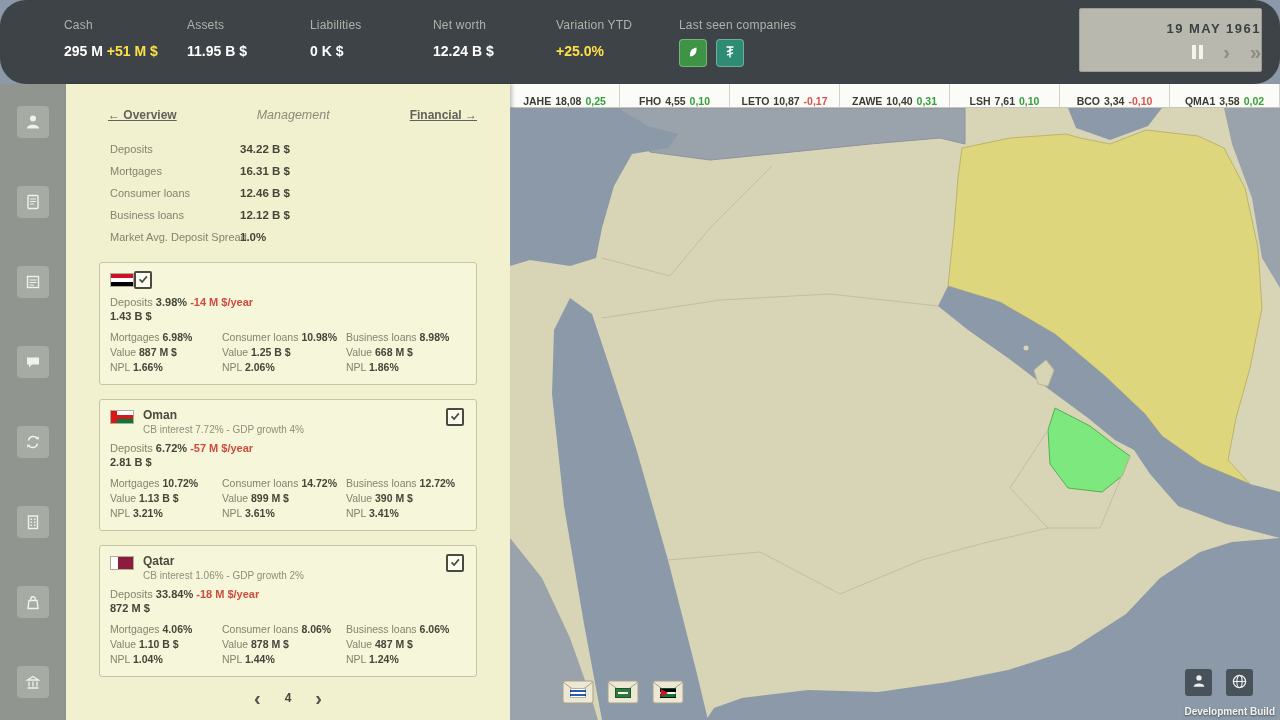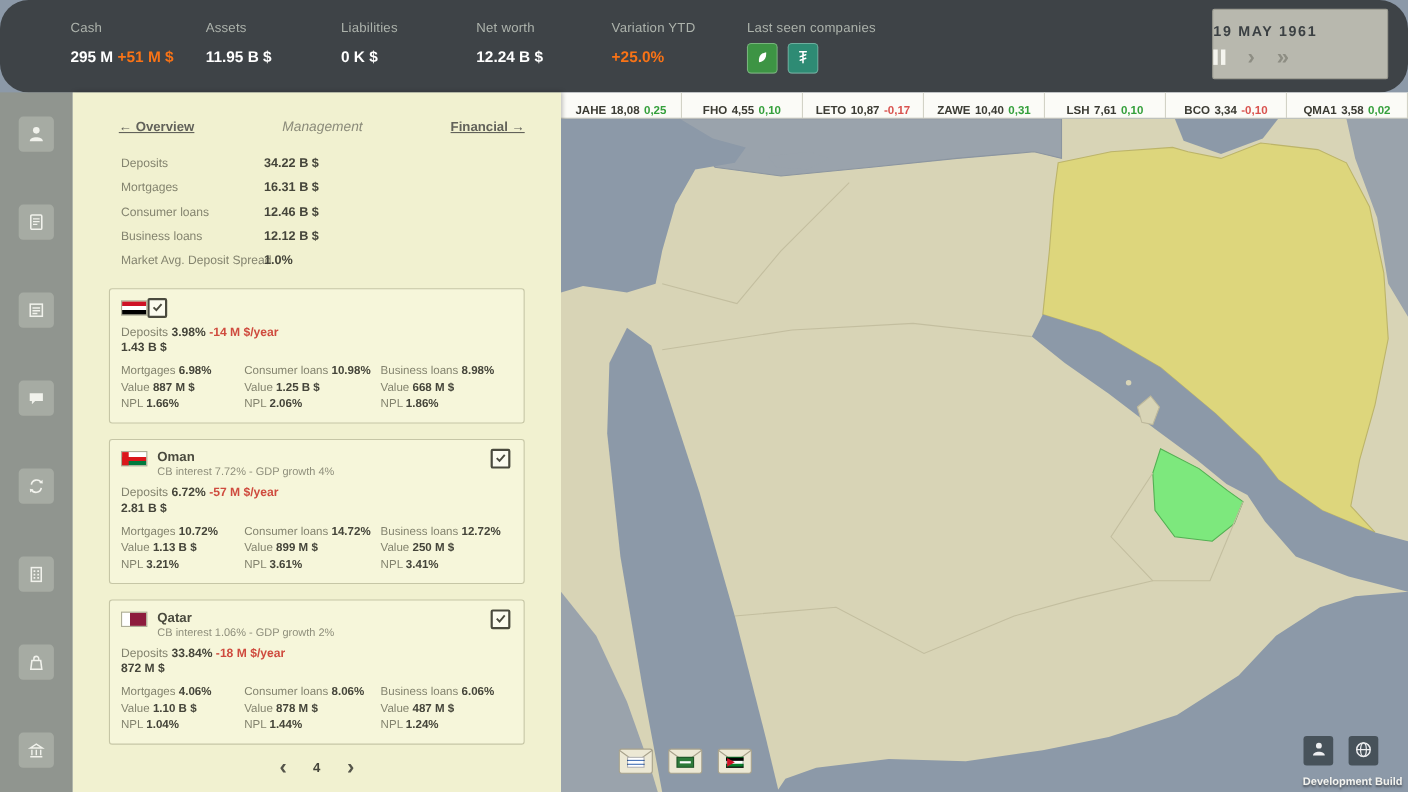--- a/index.html
+++ b/index.html
@@ -6,28 +6,28 @@
   body{font-family:"Liberation Sans","DejaVu Sans",sans-serif;}
   .screen{position:relative;width:1280px;height:720px;overflow:hidden;background:#8c99a8;}
 
   
   .topbar{position:absolute;left:0;top:0;width:1280px;height:84px;background:#3e4347;box-sizing:border-box;
           display:flex;align-items:flex-start;padding:18px 0 0 64px;border-radius:26px;}
   .tb-stat{width:123px;}
   .tb-stat.companies{width:auto;}
   .tb-label{font-size:12px;color:#adb3ac;letter-spacing:.2px;white-space:nowrap;}
   .tb-value{margin-top:11px;font-size:14px;font-weight:bold;color:#ffffff;white-space:nowrap;}
-  .pos{color:#f97316;}
+  .pos{color:#fde047;}
   .company-icons{display:flex;gap:9px;margin-top:7px;}
   .company-btn{width:28px;height:28px;border-radius:4px;border:1px solid rgba(255,255,255,.3);display:grid;place-items:center;cursor:pointer;padding:0;}
   .company-btn.c1{background:#3d9444;}
   .company-btn.c2{background:#2e8b74;}
 
-  .date-widget{position:absolute;right:18px;top:8px;width:160px;height:64px;background:#b8b8ae;border:1px solid #9d9d93;
-               border-radius:2px;box-sizing:border-box;display:flex;flex-direction:column;align-items:flex-start;padding-top:12px;}
+  .date-widget{position:absolute;right:18px;top:8px;width:183px;height:64px;background:#b8b8ae;border:1px solid #9d9d93;
+               border-radius:2px;box-sizing:border-box;display:flex;flex-direction:column;align-items:flex-end;padding-top:12px;}
   .date-text{font-size:13px;font-weight:bold;letter-spacing:1.5px;color:#3b4043;}
   .time-controls{display:flex;gap:20px;margin-top:5px;align-items:center;height:22px;}
   .tc-btn{background:none;border:none;padding:0;cursor:pointer;display:flex;align-items:center;}
   .pause-bars{display:flex;gap:3px;}
   .pause-bars i{display:block;width:4px;height:14px;background:#f4f4ee;}
   .tc-glyph{font-size:20px;line-height:16px;color:#8d8d83;font-weight:bold;}
 
   
   .ticker{position:absolute;left:510px;top:84px;width:770px;height:24px;display:flex;background:#fbfbf7;box-sizing:border-box;}
   .tick{flex:1;display:flex;align-items:flex-end;justify-content:center;gap:4px;border-right:1px solid #d2d2c6;
@@ -353,21 +353,21 @@
           <div><span class="lbl">Value</span> <span class="val">1.13 B $</span></div>
           <div><span class="lbl">NPL</span> <span class="val">3.21%</span></div>
         </div>
         <div class="loan-col">
           <div><span class="lbl">Consumer loans</span> <span class="val">14.72%</span></div>
           <div><span class="lbl">Value</span> <span class="val">899 M $</span></div>
           <div><span class="lbl">NPL</span> <span class="val">3.61%</span></div>
         </div>
         <div class="loan-col">
           <div><span class="lbl">Business loans</span> <span class="val">12.72%</span></div>
-          <div><span class="lbl">Value</span> <span class="val">250 M $</span></div>
+          <div><span class="lbl">Value</span> <span class="val">390 M $</span></div>
           <div><span class="lbl">NPL</span> <span class="val">3.41%</span></div>
         </div>
       </div>
     </div>
 
     <div class="card">
       <div class="card-head">
         <span class="flag flag-qatar"></span>
         <div class="card-titles">
           <div class="card-title">Qatar</div>

